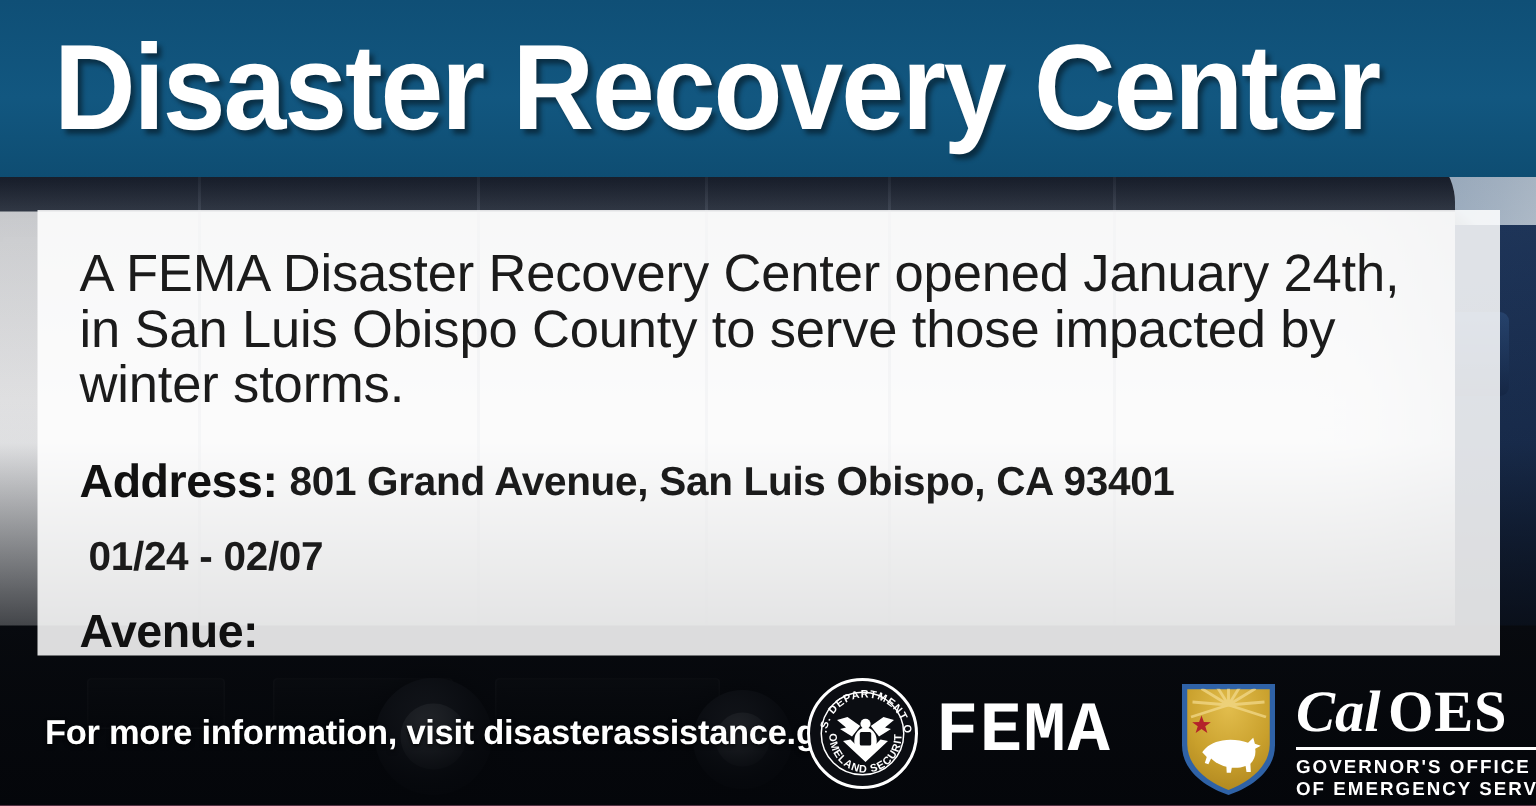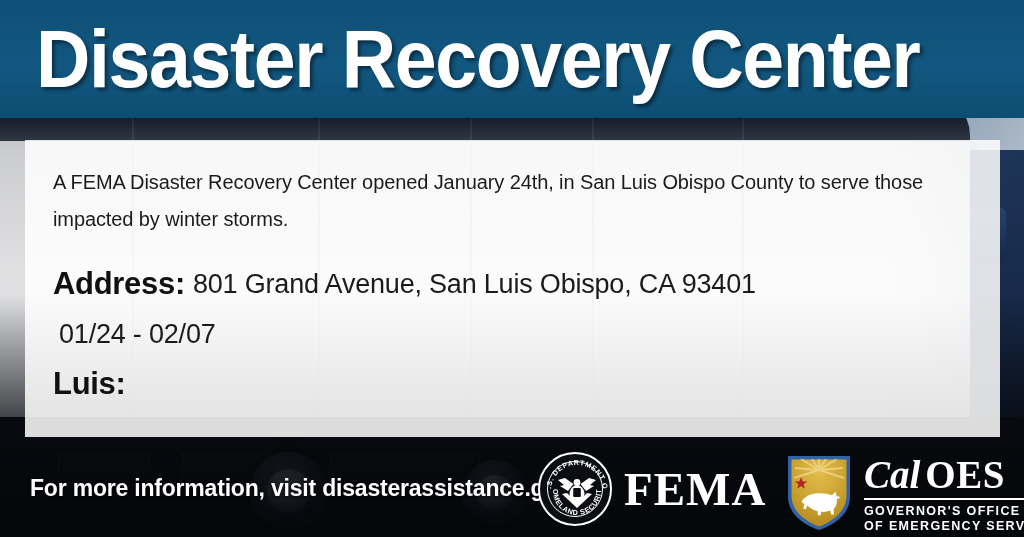--- a/index.html
+++ b/index.html
@@ -124,21 +124,21 @@
     position:absolute; left:25px; top:140px; width:975px; height:297px;
     background:rgba(255,255,255,.86);
     z-index:6;
   }
   .panel-inner{
     position:absolute; left:0; top:0; right:0; bottom:0;
     padding:24px 28px 0 28px;
   }
   .intro{
     color:#1b1b1b;
-    font-size:20px;
+    font-size:35px;
     line-height:37px;
     font-weight:400;
     letter-spacing:-.1px;
     max-width:905px;
   }
 
   .details{
     margin-top:26px;
   }
   .detail-row{
@@ -153,21 +153,21 @@
     font-weight:700;
     font-size:31px;
     line-height:40px;
     letter-spacing:-.3px;
     margin-right:8px;
   }
   .detail-value{
     color:#1b1b1b;
     font-size:27px;
     line-height:40px;
-    font-weight:400;
+    font-weight:700;
     letter-spacing:-.2px;
   }
   .row-dates .detail-value{ margin-left:6px; }
 
   
   .footer{
     position:absolute; left:0; bottom:0; width:1024px; height:100px;
     z-index:7;
   }
   .footer-text{
@@ -195,21 +195,21 @@
     flex:0 0 auto;
   }
   .dhs-seal .ring{
     position:absolute; left:7px; top:7px; right:7px; bottom:7px;
     border-radius:50%;
     border:1.5px solid #ffffff;
   }
   .dhs-seal svg{ position:absolute; left:0; top:0; }
   .fema-word{
     color:#ffffff;
-    font-family:Liberation Serif, serif;
+    font-family:Liberation Mono, monospace;
     font-weight:700;
     font-size:47px;
     line-height:50px;
     letter-spacing:1px;
   }
 
   
   .caloes-lockup{
     position:absolute; left:788px; top:452px;
     display:flex; align-items:center; gap:14px;
@@ -289,21 +289,21 @@
 
       <div class="details">
         <div class="detail-row row-address">
           <span class="detail-label">Address:</span>
           <span class="detail-value">801 Grand Avenue, San Luis Obispo, CA 93401</span>
         </div>
         <div class="detail-row row-dates">
           <span class="detail-value">01/24 - 02/07</span>
         </div>
         <div class="detail-row row-hours">
-          <span class="detail-label">Luis:</span>
+          <span class="detail-label">Avenue:</span>
         </div>
       </div>
     </div>
   </div>
 
   <div class="footer">
     <div class="footer-text">For more information, visit disasterassistance.gov</div>
   </div>
 
   <div class="fema-lockup">

